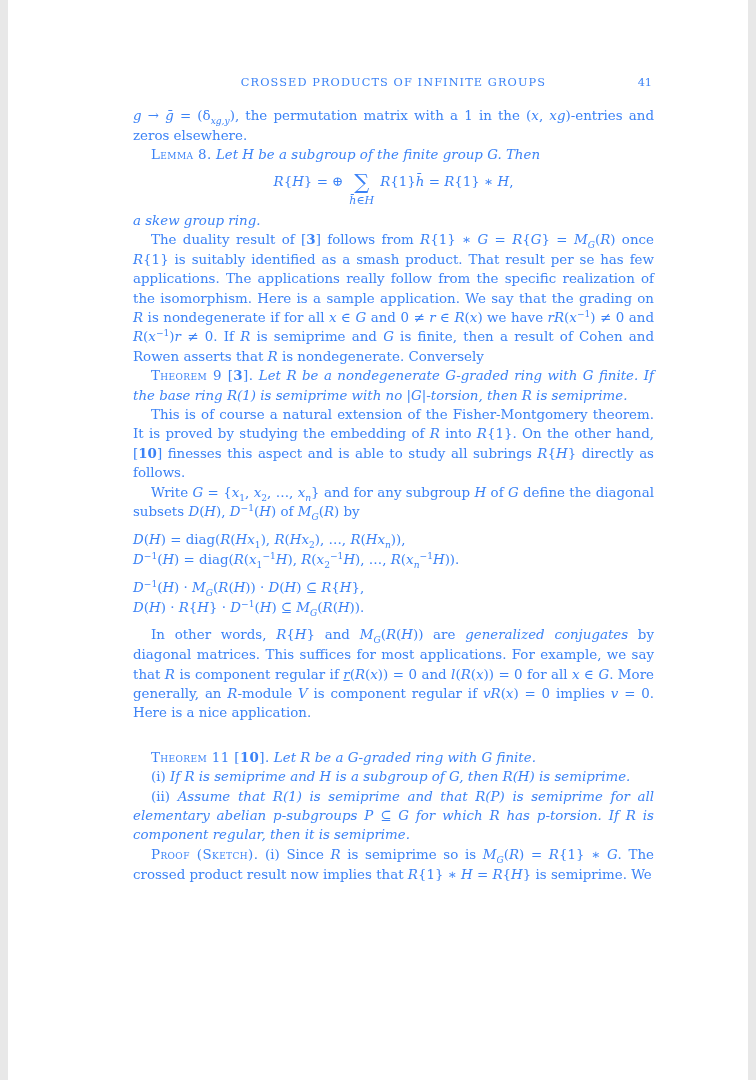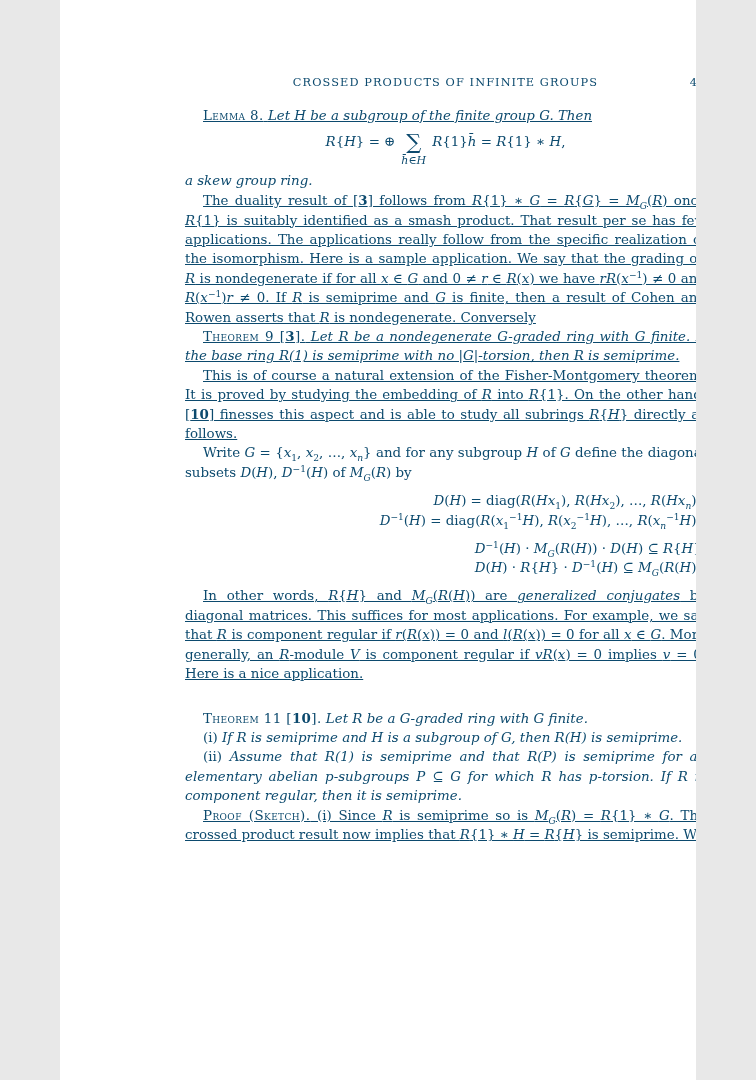--- a/index.html
+++ b/index.html
@@ -1,21 +1,21 @@
 <!DOCTYPE html>
 <html><head>
 <meta charset="utf-8">
 <style>
   html,body{margin:0;padding:0;background:#e8e8e8;}
   .page{
     position:relative;
-    width:636px;height:1080px;
+    width:740px;height:1080px;
     margin:0 auto;
     background:#ffffff;
-    color:#0c4a6e;
+    color:#3b82f6;
     font-family:"DejaVu Serif","Liberation Serif",serif;
     overflow:hidden;
   }
   .running-head{
     position:absolute;
     left:125px;top:76px;width:521px;
     font-size:11.3px;
     letter-spacing:1.1px;
     text-align:center;
   }
@@ -27,56 +27,57 @@
   .content{
     position:absolute;
     left:125px;top:106px;width:521px;
     font-size:13.4px;
     line-height:19.4px;
     text-align:justify;
   }
   p.para{margin:0;}
   .indent{text-indent:18px;}
   .noindent{text-indent:0;}
-  .mt-block{margin-top:9px;text-decoration:underline;}
+  .mt-block{margin-top:9px;}
   .sc{font-variant:small-caps;letter-spacing:0.4px;}
   .stmt{font-style:italic;}
   .it{font-style:italic;}
   sub,sup{font-size:0.68em;line-height:1;}
   .equation{
     display:flex;
     justify-content:center;
     gap:4px;
     margin:7px 0 5px 0;
   }
   .sum-op{
     display:inline-flex;
     flex-direction:column;
     align-items:center;
     line-height:1;
     margin:0 2px;
   }
   .sum-sym{font-size:21px;}
   .sum-limits{font-size:11px;margin-top:2px;}
   .equation-block{margin:8px 0;}
-  .eq-line{text-align:right;text-indent:0;}
+  .eq-line{text-align:left;text-indent:0;}
   .theorem-block{margin-top:25px;}
 </style>
 </head>
 <body>
 
 <div class="page">
 
   <div class="running-head">
     <span>CROSSED PRODUCTS OF INFINITE GROUPS</span>
     <span class="page-number">41</span>
   </div>
 
   <div class="content">
 
+    <p class="para noindent"><i>g</i> → <i>ḡ</i> = (δ<sub><i>xg,y</i></sub>), the permutation matrix with a 1 in the (<i>x</i>, <i>xg</i>)-entries and zeros elsewhere.</p>
 
     <p class="para indent mt-block"><span class="sc">Lemma 8.</span> <span class="stmt">Let H be a subgroup of the finite group G. Then</span></p>
 
     <div class="equation">
       <span class="eq-frag"><i>R</i>{<i>H</i>} = ⊕</span>
       <span class="sum-op">
         <span class="sum-sym">∑</span>
         <span class="sum-limits"><i>h̄</i>∈<i>H</i></span>
       </span>
       <span class="eq-frag"><i>R</i>{1}<i>h̄</i> = <i>R</i>{1} ∗ <i>H</i>,</span>

